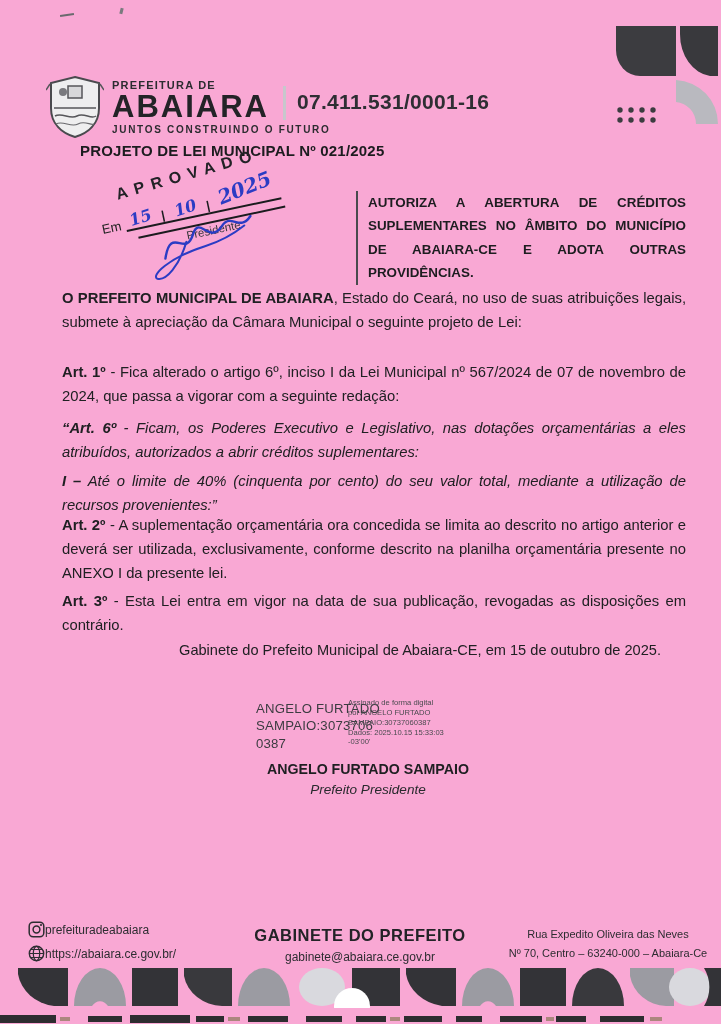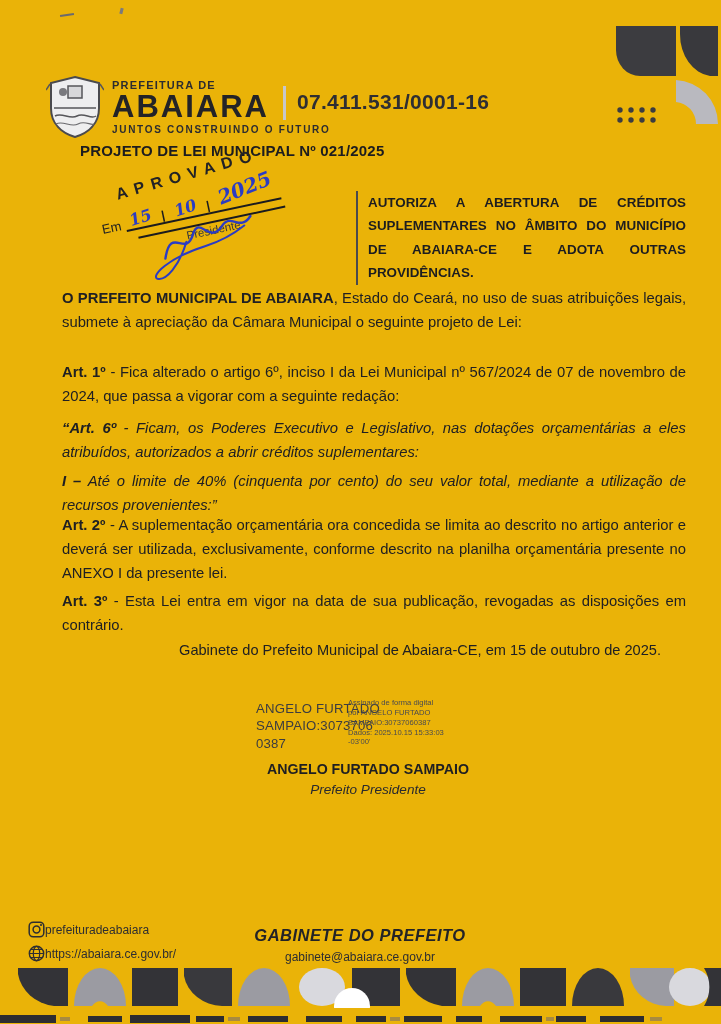--- a/index.html
+++ b/index.html
@@ -1,16 +1,16 @@
 <!DOCTYPE html>
 <html><head>
 <meta charset="utf-8">
 <style>
   html,body{margin:0;padding:0;background:#888;}
-  .page{position:relative;width:721px;height:1024px;background:#eab308;overflow:hidden;
+  .page{position:relative;width:721px;height:1024px;background:#f9a8d4;overflow:hidden;
         font-family:"Liberation Sans",sans-serif;color:#1f1f22;margin:0 auto;}
   .abs{position:absolute;}
   
   .org-small{font-size:11px;font-weight:600;letter-spacing:1.2px;color:#2c2c30;}
   .org-name{font-size:31px;font-weight:800;letter-spacing:2px;color:#232327;line-height:1.02;}
   .org-slogan{font-size:10px;font-weight:600;letter-spacing:1.7px;color:#2c2c30;margin-top:1px;}
   .v-sep{width:3px;height:34px;background:#c7c7cc;}
   .cnpj{font-size:21px;font-weight:700;color:#2e2e33;letter-spacing:.3px;}
   .doc-title{font-size:15px;font-weight:700;color:#1c1c1f;letter-spacing:.2px;}
   
@@ -35,21 +35,21 @@
   .ital{font-style:italic;}
   .closing{width:540px;text-align:center;font-size:14.6px;color:#202023;}
   
   .cert-name{font-size:13.2px;color:#3c3c41;line-height:1.32;letter-spacing:.2px;}
   .cert-details{font-size:7.6px;color:#4a4a4f;line-height:1.3;}
   .sig-name{width:616px;text-align:center;font-size:14.2px;font-weight:700;color:#1f1f22;}
   .sig-role{width:616px;text-align:center;font-size:13.6px;font-style:italic;color:#2a2a2e;}
   
   .foot-left-row{display:flex;align-items:center;font-size:12px;color:#2d2d31;}
   .foot-center-title{width:260px;text-align:center;font-size:16.5px;font-weight:800;
-                     letter-spacing:.5px;color:#232327;font-style:italic;}
+                     letter-spacing:.5px;color:#232327;}
   .foot-center-mail{width:260px;text-align:center;font-size:12px;color:#2d2d31;}
   .foot-right{width:200px;text-align:center;font-size:11px;color:#2d2d31;line-height:1.75;}
 </style>
 </head>
 <body>
 
 <div class="page">
 
   <div class="abs" style="left:60px;top:14px;width:14px;height:2px;background:#6a6a6e;transform:rotate(-8deg);"></div>
   <div class="abs" style="left:120px;top:8px;width:3px;height:6px;background:#7a7a7e;transform:rotate(14deg);"></div>
@@ -168,20 +168,24 @@
       <svg width="17" height="17" viewBox="0 0 17 17">
         <circle cx="8.5" cy="8.5" r="7.2" fill="none" stroke="#2d2d31" stroke-width="1.4"></circle>
         <ellipse cx="8.5" cy="8.5" rx="3.2" ry="7.2" fill="none" stroke="#2d2d31" stroke-width="1.2"></ellipse>
         <path d="M1.5,8.5 H15.5 M2.5,4.5 H14.5 M2.5,12.5 H14.5" stroke="#2d2d31" stroke-width="1.1" fill="none"></path>
       </svg>
       <span>https://abaiara.ce.gov.br/</span>
     </div>
   </div>
   <div class="abs foot-center-title" style="left:230px;top:926px;">GABINETE DO PREFEITO</div>
   <div class="abs foot-center-mail" style="left:230px;top:950px;">gabinete@abaiara.ce.gov.br</div>
+  <div class="abs foot-right" style="left:508px;top:925px;">
+    <div>Rua Expedito Oliveira das Neves</div>
+    <div>Nº 70, Centro – 63240-000 – Abaiara-Ce</div>
+  </div>
 
   <div class="abs" style="left:0;top:966px;">
     <svg width="721" height="42" viewBox="0 0 721 42">
       <path d="M18,2 h50 v38 h-14 A42,38 0 0 1 18,8 Z" fill="#333337"></path>
       <path d="M74,40 A26,38 0 0 1 126,40 H108 A12,19 0 0 0 92,40 Z" fill="#9b9ba2"></path>
       <rect x="132" y="2" width="46" height="38" fill="#333337"></rect>
       <path d="M184,2 h48 v38 h-10 A40,36 0 0 1 184,10 Z" fill="#39393d"></path>
       <path d="M238,40 A26,38 0 0 1 290,40 Z" fill="#9b9ba2"></path>
       <ellipse cx="322" cy="21" rx="23" ry="19" fill="#d9d9de"></ellipse>
       <rect x="352" y="2" width="48" height="38" fill="#333337"></rect>

